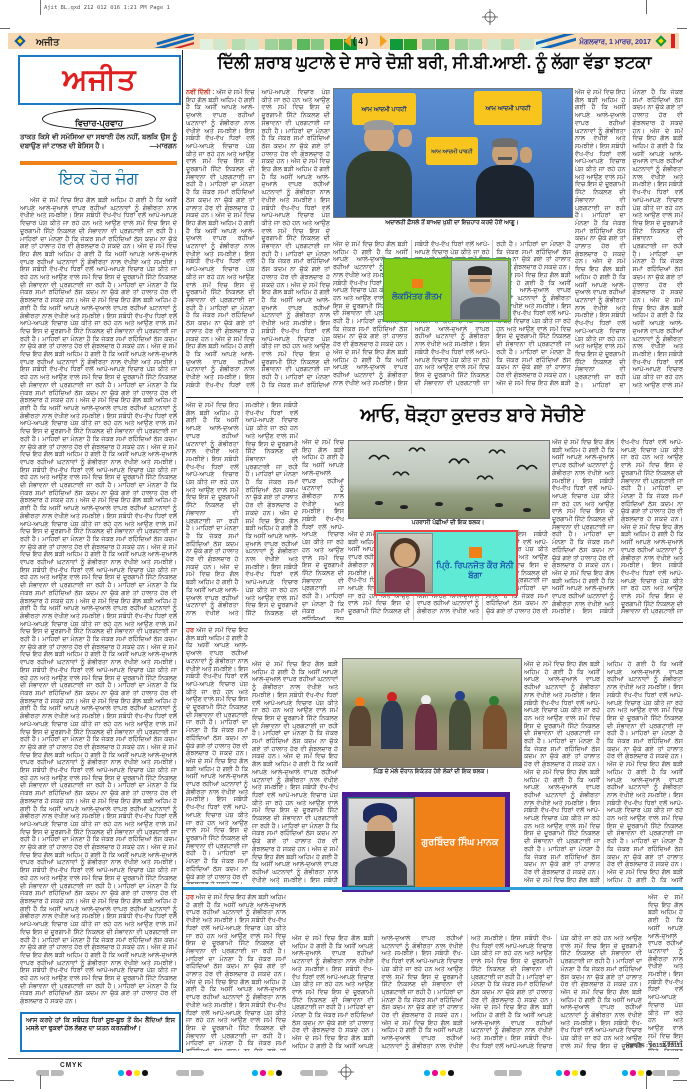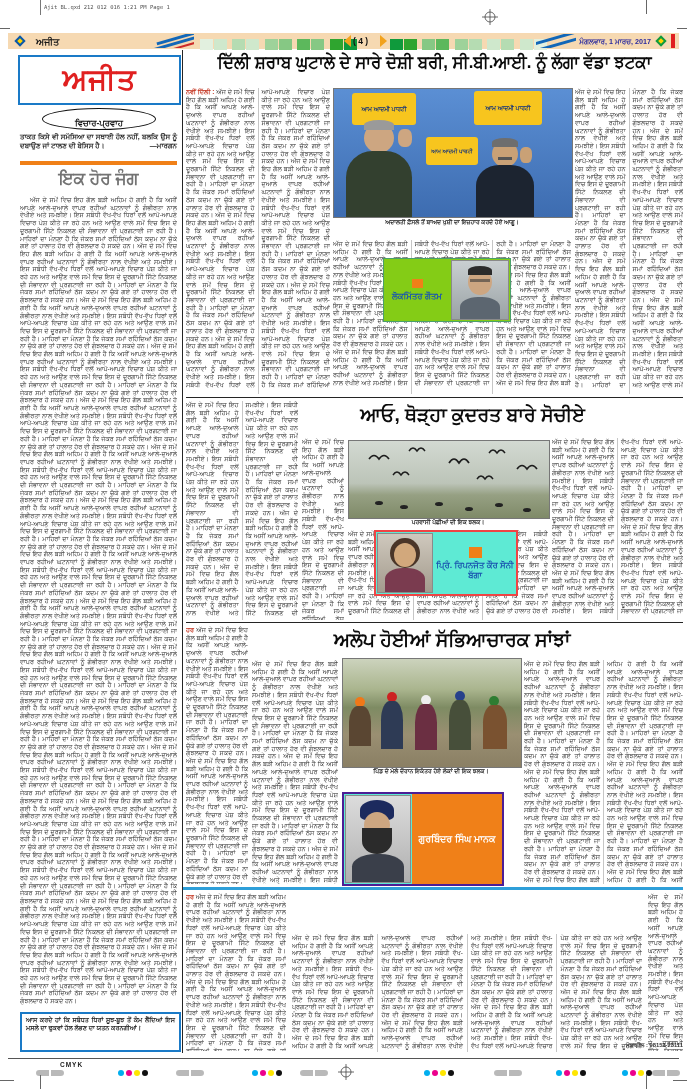--- a/index.html
+++ b/index.html
@@ -96,21 +96,21 @@
     <span style="color:#e02020;font-size:29px;font-weight:bold;letter-spacing:1px">ਅਜੀਤ</span>
   </div>
   <div class="abs oval" style="left:42px;top:108px;width:112px;height:20px">
     <span style="font-size:8.5px;font-weight:bold;color:#111">ਵਿਚਾਰ-ਪ੍ਰਵਾਹ</span>
   </div>
   <div class="abs" style="left:20px;top:132px;width:157px;font-size:7px;line-height:9px;font-weight:bold;color:#222;text-align:justify">
     <span>ਤਾਕਤ ਕਿਸੇ ਵੀ ਸਮੱਸਿਆ ਦਾ ਸਥਾਈ ਹੱਲ ਨਹੀਂ, ਬਲਕਿ ਉਸ ਨੂੰ ਦਬਾਉਣ ਜਾਂ ਟਾਲਣ ਦੀ ਬੇਸਿਸ ਹੈ।</span>
     <span style="float:right">—ਮਾਰਗਨ</span>
   </div>
   <div class="abs" style="left:20px;top:161px;width:157px;height:3.5px;background:#f08018"></div>
-  <div class="abs" style="left:20px;top:169px;width:157px;font-size:17px;font-weight:bold;text-align:center;color:#737373">ਇਕ ਹੋਰ ਜੰਗ</div>
+  <div class="abs" style="left:20px;top:169px;width:157px;font-size:17px;font-weight:normal;text-align:center;color:#0369a1">ਇਕ ਹੋਰ ਜੰਗ</div>
   <div class="abs body-txt" style="left:20px;top:196px;width:157px;height:812px;text-indent:10px">ਅੱਜ ਦੇ ਸਮੇਂ ਵਿਚ ਇਹ ਗੱਲ ਬੜੀ ਅਹਿਮ ਹੋ ਗਈ ਹੈ ਕਿ ਅਸੀਂ ਆਪਣੇ ਆਲੇ-ਦੁਆਲੇ ਵਾਪਰ ਰਹੀਆਂ ਘਟਨਾਵਾਂ ਨੂੰ ਗੰਭੀਰਤਾ ਨਾਲ ਵੇਖੀਏ ਅਤੇ ਸਮਝੀਏ। ਇਸ ਸਬੰਧੀ ਵੱਖ-ਵੱਖ ਧਿਰਾਂ ਵਲੋਂ ਆਪੋ-ਆਪਣੇ ਵਿਚਾਰ ਪੇਸ਼ ਕੀਤੇ ਜਾ ਰਹੇ ਹਨ ਅਤੇ ਆਉਣ ਵਾਲੇ ਸਮੇਂ ਵਿਚ ਇਸ ਦੇ ਦੂਰਗਾਮੀ ਸਿੱਟੇ ਨਿਕਲਣ ਦੀ ਸੰਭਾਵਨਾ ਵੀ ਪ੍ਰਗਟਾਈ ਜਾ ਰਹੀ ਹੈ। ਮਾਹਿਰਾਂ ਦਾ ਮੰਨਣਾ ਹੈ ਕਿ ਜੇਕਰ ਸਮਾਂ ਰਹਿੰਦਿਆਂ ਠੋਸ ਕਦਮ ਨਾ ਚੁੱਕੇ ਗਏ ਤਾਂ ਹਾਲਾਤ ਹੋਰ ਵੀ ਗੁੰਝਲਦਾਰ ਹੋ ਸਕਦੇ ਹਨ। ਅੱਜ ਦੇ ਸਮੇਂ ਵਿਚ ਇਹ ਗੱਲ ਬੜੀ ਅਹਿਮ ਹੋ ਗਈ ਹੈ ਕਿ ਅਸੀਂ ਆਪਣੇ ਆਲੇ-ਦੁਆਲੇ ਵਾਪਰ ਰਹੀਆਂ ਘਟਨਾਵਾਂ ਨੂੰ ਗੰਭੀਰਤਾ ਨਾਲ ਵੇਖੀਏ ਅਤੇ ਸਮਝੀਏ। ਇਸ ਸਬੰਧੀ ਵੱਖ-ਵੱਖ ਧਿਰਾਂ ਵਲੋਂ ਆਪੋ-ਆਪਣੇ ਵਿਚਾਰ ਪੇਸ਼ ਕੀਤੇ ਜਾ ਰਹੇ ਹਨ ਅਤੇ ਆਉਣ ਵਾਲੇ ਸਮੇਂ ਵਿਚ ਇਸ ਦੇ ਦੂਰਗਾਮੀ ਸਿੱਟੇ ਨਿਕਲਣ ਦੀ ਸੰਭਾਵਨਾ ਵੀ ਪ੍ਰਗਟਾਈ ਜਾ ਰਹੀ ਹੈ। ਮਾਹਿਰਾਂ ਦਾ ਮੰਨਣਾ ਹੈ ਕਿ ਜੇਕਰ ਸਮਾਂ ਰਹਿੰਦਿਆਂ ਠੋਸ ਕਦਮ ਨਾ ਚੁੱਕੇ ਗਏ ਤਾਂ ਹਾਲਾਤ ਹੋਰ ਵੀ ਗੁੰਝਲਦਾਰ ਹੋ ਸਕਦੇ ਹਨ। ਅੱਜ ਦੇ ਸਮੇਂ ਵਿਚ ਇਹ ਗੱਲ ਬੜੀ ਅਹਿਮ ਹੋ ਗਈ ਹੈ ਕਿ ਅਸੀਂ ਆਪਣੇ ਆਲੇ-ਦੁਆਲੇ ਵਾਪਰ ਰਹੀਆਂ ਘਟਨਾਵਾਂ ਨੂੰ ਗੰਭੀਰਤਾ ਨਾਲ ਵੇਖੀਏ ਅਤੇ ਸਮਝੀਏ। ਇਸ ਸਬੰਧੀ ਵੱਖ-ਵੱਖ ਧਿਰਾਂ ਵਲੋਂ ਆਪੋ-ਆਪਣੇ ਵਿਚਾਰ ਪੇਸ਼ ਕੀਤੇ ਜਾ ਰਹੇ ਹਨ ਅਤੇ ਆਉਣ ਵਾਲੇ ਸਮੇਂ ਵਿਚ ਇਸ ਦੇ ਦੂਰਗਾਮੀ ਸਿੱਟੇ ਨਿਕਲਣ ਦੀ ਸੰਭਾਵਨਾ ਵੀ ਪ੍ਰਗਟਾਈ ਜਾ ਰਹੀ ਹੈ। ਮਾਹਿਰਾਂ ਦਾ ਮੰਨਣਾ ਹੈ ਕਿ ਜੇਕਰ ਸਮਾਂ ਰਹਿੰਦਿਆਂ ਠੋਸ ਕਦਮ ਨਾ ਚੁੱਕੇ ਗਏ ਤਾਂ ਹਾਲਾਤ ਹੋਰ ਵੀ ਗੁੰਝਲਦਾਰ ਹੋ ਸਕਦੇ ਹਨ। ਅੱਜ ਦੇ ਸਮੇਂ ਵਿਚ ਇਹ ਗੱਲ ਬੜੀ ਅਹਿਮ ਹੋ ਗਈ ਹੈ ਕਿ ਅਸੀਂ ਆਪਣੇ ਆਲੇ-ਦੁਆਲੇ ਵਾਪਰ ਰਹੀਆਂ ਘਟਨਾਵਾਂ ਨੂੰ ਗੰਭੀਰਤਾ ਨਾਲ ਵੇਖੀਏ ਅਤੇ ਸਮਝੀਏ। ਇਸ ਸਬੰਧੀ ਵੱਖ-ਵੱਖ ਧਿਰਾਂ ਵਲੋਂ ਆਪੋ-ਆਪਣੇ ਵਿਚਾਰ ਪੇਸ਼ ਕੀਤੇ ਜਾ ਰਹੇ ਹਨ ਅਤੇ ਆਉਣ ਵਾਲੇ ਸਮੇਂ ਵਿਚ ਇਸ ਦੇ ਦੂਰਗਾਮੀ ਸਿੱਟੇ ਨਿਕਲਣ ਦੀ ਸੰਭਾਵਨਾ ਵੀ ਪ੍ਰਗਟਾਈ ਜਾ ਰਹੀ ਹੈ। ਮਾਹਿਰਾਂ ਦਾ ਮੰਨਣਾ ਹੈ ਕਿ ਜੇਕਰ ਸਮਾਂ ਰਹਿੰਦਿਆਂ ਠੋਸ ਕਦਮ ਨਾ ਚੁੱਕੇ ਗਏ ਤਾਂ ਹਾਲਾਤ ਹੋਰ ਵੀ ਗੁੰਝਲਦਾਰ ਹੋ ਸਕਦੇ ਹਨ। ਅੱਜ ਦੇ ਸਮੇਂ ਵਿਚ ਇਹ ਗੱਲ ਬੜੀ ਅਹਿਮ ਹੋ ਗਈ ਹੈ ਕਿ ਅਸੀਂ ਆਪਣੇ ਆਲੇ-ਦੁਆਲੇ ਵਾਪਰ ਰਹੀਆਂ ਘਟਨਾਵਾਂ ਨੂੰ ਗੰਭੀਰਤਾ ਨਾਲ ਵੇਖੀਏ ਅਤੇ ਸਮਝੀਏ। ਇਸ ਸਬੰਧੀ ਵੱਖ-ਵੱਖ ਧਿਰਾਂ ਵਲੋਂ ਆਪੋ-ਆਪਣੇ ਵਿਚਾਰ ਪੇਸ਼ ਕੀਤੇ ਜਾ ਰਹੇ ਹਨ ਅਤੇ ਆਉਣ ਵਾਲੇ ਸਮੇਂ ਵਿਚ ਇਸ ਦੇ ਦੂਰਗਾਮੀ ਸਿੱਟੇ ਨਿਕਲਣ ਦੀ ਸੰਭਾਵਨਾ ਵੀ ਪ੍ਰਗਟਾਈ ਜਾ ਰਹੀ ਹੈ। ਮਾਹਿਰਾਂ ਦਾ ਮੰਨਣਾ ਹੈ ਕਿ ਜੇਕਰ ਸਮਾਂ ਰਹਿੰਦਿਆਂ ਠੋਸ ਕਦਮ ਨਾ ਚੁੱਕੇ ਗਏ ਤਾਂ ਹਾਲਾਤ ਹੋਰ ਵੀ ਗੁੰਝਲਦਾਰ ਹੋ ਸਕਦੇ ਹਨ। ਅੱਜ ਦੇ ਸਮੇਂ ਵਿਚ ਇਹ ਗੱਲ ਬੜੀ ਅਹਿਮ ਹੋ ਗਈ ਹੈ ਕਿ ਅਸੀਂ ਆਪਣੇ ਆਲੇ-ਦੁਆਲੇ ਵਾਪਰ ਰਹੀਆਂ ਘਟਨਾਵਾਂ ਨੂੰ ਗੰਭੀਰਤਾ ਨਾਲ ਵੇਖੀਏ ਅਤੇ ਸਮਝੀਏ। ਇਸ ਸਬੰਧੀ ਵੱਖ-ਵੱਖ ਧਿਰਾਂ ਵਲੋਂ ਆਪੋ-ਆਪਣੇ ਵਿਚਾਰ ਪੇਸ਼ ਕੀਤੇ ਜਾ ਰਹੇ ਹਨ ਅਤੇ ਆਉਣ ਵਾਲੇ ਸਮੇਂ ਵਿਚ ਇਸ ਦੇ ਦੂਰਗਾਮੀ ਸਿੱਟੇ ਨਿਕਲਣ ਦੀ ਸੰਭਾਵਨਾ ਵੀ ਪ੍ਰਗਟਾਈ ਜਾ ਰਹੀ ਹੈ। ਮਾਹਿਰਾਂ ਦਾ ਮੰਨਣਾ ਹੈ ਕਿ ਜੇਕਰ ਸਮਾਂ ਰਹਿੰਦਿਆਂ ਠੋਸ ਕਦਮ ਨਾ ਚੁੱਕੇ ਗਏ ਤਾਂ ਹਾਲਾਤ ਹੋਰ ਵੀ ਗੁੰਝਲਦਾਰ ਹੋ ਸਕਦੇ ਹਨ। ਅੱਜ ਦੇ ਸਮੇਂ ਵਿਚ ਇਹ ਗੱਲ ਬੜੀ ਅਹਿਮ ਹੋ ਗਈ ਹੈ ਕਿ ਅਸੀਂ ਆਪਣੇ ਆਲੇ-ਦੁਆਲੇ ਵਾਪਰ ਰਹੀਆਂ ਘਟਨਾਵਾਂ ਨੂੰ ਗੰਭੀਰਤਾ ਨਾਲ ਵੇਖੀਏ ਅਤੇ ਸਮਝੀਏ। ਇਸ ਸਬੰਧੀ ਵੱਖ-ਵੱਖ ਧਿਰਾਂ ਵਲੋਂ ਆਪੋ-ਆਪਣੇ ਵਿਚਾਰ ਪੇਸ਼ ਕੀਤੇ ਜਾ ਰਹੇ ਹਨ ਅਤੇ ਆਉਣ ਵਾਲੇ ਸਮੇਂ ਵਿਚ ਇਸ ਦੇ ਦੂਰਗਾਮੀ ਸਿੱਟੇ ਨਿਕਲਣ ਦੀ ਸੰਭਾਵਨਾ ਵੀ ਪ੍ਰਗਟਾਈ ਜਾ ਰਹੀ ਹੈ। ਮਾਹਿਰਾਂ ਦਾ ਮੰਨਣਾ ਹੈ ਕਿ ਜੇਕਰ ਸਮਾਂ ਰਹਿੰਦਿਆਂ ਠੋਸ ਕਦਮ ਨਾ ਚੁੱਕੇ ਗਏ ਤਾਂ ਹਾਲਾਤ ਹੋਰ ਵੀ ਗੁੰਝਲਦਾਰ ਹੋ ਸਕਦੇ ਹਨ। ਅੱਜ ਦੇ ਸਮੇਂ ਵਿਚ ਇਹ ਗੱਲ ਬੜੀ ਅਹਿਮ ਹੋ ਗਈ ਹੈ ਕਿ ਅਸੀਂ ਆਪਣੇ ਆਲੇ-ਦੁਆਲੇ ਵਾਪਰ ਰਹੀਆਂ ਘਟਨਾਵਾਂ ਨੂੰ ਗੰਭੀਰਤਾ ਨਾਲ ਵੇਖੀਏ ਅਤੇ ਸਮਝੀਏ। ਇਸ ਸਬੰਧੀ ਵੱਖ-ਵੱਖ ਧਿਰਾਂ ਵਲੋਂ ਆਪੋ-ਆਪਣੇ ਵਿਚਾਰ ਪੇਸ਼ ਕੀਤੇ ਜਾ ਰਹੇ ਹਨ ਅਤੇ ਆਉਣ ਵਾਲੇ ਸਮੇਂ ਵਿਚ ਇਸ ਦੇ ਦੂਰਗਾਮੀ ਸਿੱਟੇ ਨਿਕਲਣ ਦੀ ਸੰਭਾਵਨਾ ਵੀ ਪ੍ਰਗਟਾਈ ਜਾ ਰਹੀ ਹੈ। ਮਾਹਿਰਾਂ ਦਾ ਮੰਨਣਾ ਹੈ ਕਿ ਜੇਕਰ ਸਮਾਂ ਰਹਿੰਦਿਆਂ ਠੋਸ ਕਦਮ ਨਾ ਚੁੱਕੇ ਗਏ ਤਾਂ ਹਾਲਾਤ ਹੋਰ ਵੀ ਗੁੰਝਲਦਾਰ ਹੋ ਸਕਦੇ ਹਨ। ਅੱਜ ਦੇ ਸਮੇਂ ਵਿਚ ਇਹ ਗੱਲ ਬੜੀ ਅਹਿਮ ਹੋ ਗਈ ਹੈ ਕਿ ਅਸੀਂ ਆਪਣੇ ਆਲੇ-ਦੁਆਲੇ ਵਾਪਰ ਰਹੀਆਂ ਘਟਨਾਵਾਂ ਨੂੰ ਗੰਭੀਰਤਾ ਨਾਲ ਵੇਖੀਏ ਅਤੇ ਸਮਝੀਏ। ਇਸ ਸਬੰਧੀ ਵੱਖ-ਵੱਖ ਧਿਰਾਂ ਵਲੋਂ ਆਪੋ-ਆਪਣੇ ਵਿਚਾਰ ਪੇਸ਼ ਕੀਤੇ ਜਾ ਰਹੇ ਹਨ ਅਤੇ ਆਉਣ ਵਾਲੇ ਸਮੇਂ ਵਿਚ ਇਸ ਦੇ ਦੂਰਗਾਮੀ ਸਿੱਟੇ ਨਿਕਲਣ ਦੀ ਸੰਭਾਵਨਾ ਵੀ ਪ੍ਰਗਟਾਈ ਜਾ ਰਹੀ ਹੈ। ਮਾਹਿਰਾਂ ਦਾ ਮੰਨਣਾ ਹੈ ਕਿ ਜੇਕਰ ਸਮਾਂ ਰਹਿੰਦਿਆਂ ਠੋਸ ਕਦਮ ਨਾ ਚੁੱਕੇ ਗਏ ਤਾਂ ਹਾਲਾਤ ਹੋਰ ਵੀ ਗੁੰਝਲਦਾਰ ਹੋ ਸਕਦੇ ਹਨ। ਅੱਜ ਦੇ ਸਮੇਂ ਵਿਚ ਇਹ ਗੱਲ ਬੜੀ ਅਹਿਮ ਹੋ ਗਈ ਹੈ ਕਿ ਅਸੀਂ ਆਪਣੇ ਆਲੇ-ਦੁਆਲੇ ਵਾਪਰ ਰਹੀਆਂ ਘਟਨਾਵਾਂ ਨੂੰ ਗੰਭੀਰਤਾ ਨਾਲ ਵੇਖੀਏ ਅਤੇ ਸਮਝੀਏ। ਇਸ ਸਬੰਧੀ ਵੱਖ-ਵੱਖ ਧਿਰਾਂ ਵਲੋਂ ਆਪੋ-ਆਪਣੇ ਵਿਚਾਰ ਪੇਸ਼ ਕੀਤੇ ਜਾ ਰਹੇ ਹਨ ਅਤੇ ਆਉਣ ਵਾਲੇ ਸਮੇਂ ਵਿਚ ਇਸ ਦੇ ਦੂਰਗਾਮੀ ਸਿੱਟੇ ਨਿਕਲਣ ਦੀ ਸੰਭਾਵਨਾ ਵੀ ਪ੍ਰਗਟਾਈ ਜਾ ਰਹੀ ਹੈ। ਮਾਹਿਰਾਂ ਦਾ ਮੰਨਣਾ ਹੈ ਕਿ ਜੇਕਰ ਸਮਾਂ ਰਹਿੰਦਿਆਂ ਠੋਸ ਕਦਮ ਨਾ ਚੁੱਕੇ ਗਏ ਤਾਂ ਹਾਲਾਤ ਹੋਰ ਵੀ ਗੁੰਝਲਦਾਰ ਹੋ ਸਕਦੇ ਹਨ। ਅੱਜ ਦੇ ਸਮੇਂ ਵਿਚ ਇਹ ਗੱਲ ਬੜੀ ਅਹਿਮ ਹੋ ਗਈ ਹੈ ਕਿ ਅਸੀਂ ਆਪਣੇ ਆਲੇ-ਦੁਆਲੇ ਵਾਪਰ ਰਹੀਆਂ ਘਟਨਾਵਾਂ ਨੂੰ ਗੰਭੀਰਤਾ ਨਾਲ ਵੇਖੀਏ ਅਤੇ ਸਮਝੀਏ। ਇਸ ਸਬੰਧੀ ਵੱਖ-ਵੱਖ ਧਿਰਾਂ ਵਲੋਂ ਆਪੋ-ਆਪਣੇ ਵਿਚਾਰ ਪੇਸ਼ ਕੀਤੇ ਜਾ ਰਹੇ ਹਨ ਅਤੇ ਆਉਣ ਵਾਲੇ ਸਮੇਂ ਵਿਚ ਇਸ ਦੇ ਦੂਰਗਾਮੀ ਸਿੱਟੇ ਨਿਕਲਣ ਦੀ ਸੰਭਾਵਨਾ ਵੀ ਪ੍ਰਗਟਾਈ ਜਾ ਰਹੀ ਹੈ। ਮਾਹਿਰਾਂ ਦਾ ਮੰਨਣਾ ਹੈ ਕਿ ਜੇਕਰ ਸਮਾਂ ਰਹਿੰਦਿਆਂ ਠੋਸ ਕਦਮ ਨਾ ਚੁੱਕੇ ਗਏ ਤਾਂ ਹਾਲਾਤ ਹੋਰ ਵੀ ਗੁੰਝਲਦਾਰ ਹੋ ਸਕਦੇ ਹਨ। ਅੱਜ ਦੇ ਸਮੇਂ ਵਿਚ ਇਹ ਗੱਲ ਬੜੀ ਅਹਿਮ ਹੋ ਗਈ ਹੈ ਕਿ ਅਸੀਂ ਆਪਣੇ ਆਲੇ-ਦੁਆਲੇ ਵਾਪਰ ਰਹੀਆਂ ਘਟਨਾਵਾਂ ਨੂੰ ਗੰਭੀਰਤਾ ਨਾਲ ਵੇਖੀਏ ਅਤੇ ਸਮਝੀਏ। ਇਸ ਸਬੰਧੀ ਵੱਖ-ਵੱਖ ਧਿਰਾਂ ਵਲੋਂ ਆਪੋ-ਆਪਣੇ ਵਿਚਾਰ ਪੇਸ਼ ਕੀਤੇ ਜਾ ਰਹੇ ਹਨ ਅਤੇ ਆਉਣ ਵਾਲੇ ਸਮੇਂ ਵਿਚ ਇਸ ਦੇ ਦੂਰਗਾਮੀ ਸਿੱਟੇ ਨਿਕਲਣ ਦੀ ਸੰਭਾਵਨਾ ਵੀ ਪ੍ਰਗਟਾਈ ਜਾ ਰਹੀ ਹੈ। ਮਾਹਿਰਾਂ ਦਾ ਮੰਨਣਾ ਹੈ ਕਿ ਜੇਕਰ ਸਮਾਂ ਰਹਿੰਦਿਆਂ ਠੋਸ ਕਦਮ ਨਾ ਚੁੱਕੇ ਗਏ ਤਾਂ ਹਾਲਾਤ ਹੋਰ ਵੀ ਗੁੰਝਲਦਾਰ ਹੋ ਸਕਦੇ ਹਨ। ਅੱਜ ਦੇ ਸਮੇਂ ਵਿਚ ਇਹ ਗੱਲ ਬੜੀ ਅਹਿਮ ਹੋ ਗਈ ਹੈ ਕਿ ਅਸੀਂ ਆਪਣੇ ਆਲੇ-ਦੁਆਲੇ ਵਾਪਰ ਰਹੀਆਂ ਘਟਨਾਵਾਂ ਨੂੰ ਗੰਭੀਰਤਾ ਨਾਲ ਵੇਖੀਏ ਅਤੇ ਸਮਝੀਏ। ਇਸ ਸਬੰਧੀ ਵੱਖ-ਵੱਖ ਧਿਰਾਂ ਵਲੋਂ ਆਪੋ-ਆਪਣੇ ਵਿਚਾਰ ਪੇਸ਼ ਕੀਤੇ ਜਾ ਰਹੇ ਹਨ ਅਤੇ ਆਉਣ ਵਾਲੇ ਸਮੇਂ ਵਿਚ ਇਸ ਦੇ ਦੂਰਗਾਮੀ ਸਿੱਟੇ ਨਿਕਲਣ ਦੀ ਸੰਭਾਵਨਾ ਵੀ ਪ੍ਰਗਟਾਈ ਜਾ ਰਹੀ ਹੈ। ਮਾਹਿਰਾਂ ਦਾ ਮੰਨਣਾ ਹੈ ਕਿ ਜੇਕਰ ਸਮਾਂ ਰਹਿੰਦਿਆਂ ਠੋਸ ਕਦਮ ਨਾ ਚੁੱਕੇ ਗਏ ਤਾਂ ਹਾਲਾਤ ਹੋਰ ਵੀ ਗੁੰਝਲਦਾਰ ਹੋ ਸਕਦੇ ਹਨ। ਅੱਜ ਦੇ ਸਮੇਂ ਵਿਚ ਇਹ ਗੱਲ ਬੜੀ ਅਹਿਮ ਹੋ ਗਈ ਹੈ ਕਿ ਅਸੀਂ ਆਪਣੇ ਆਲੇ-ਦੁਆਲੇ ਵਾਪਰ ਰਹੀਆਂ ਘਟਨਾਵਾਂ ਨੂੰ ਗੰਭੀਰਤਾ ਨਾਲ ਵੇਖੀਏ ਅਤੇ ਸਮਝੀਏ। ਇਸ ਸਬੰਧੀ ਵੱਖ-ਵੱਖ ਧਿਰਾਂ ਵਲੋਂ ਆਪੋ-ਆਪਣੇ ਵਿਚਾਰ ਪੇਸ਼ ਕੀਤੇ ਜਾ ਰਹੇ ਹਨ ਅਤੇ ਆਉਣ ਵਾਲੇ ਸਮੇਂ ਵਿਚ ਇਸ ਦੇ ਦੂਰਗਾਮੀ ਸਿੱਟੇ ਨਿਕਲਣ ਦੀ ਸੰਭਾਵਨਾ ਵੀ ਪ੍ਰਗਟਾਈ ਜਾ ਰਹੀ ਹੈ। ਮਾਹਿਰਾਂ ਦਾ ਮੰਨਣਾ ਹੈ ਕਿ ਜੇਕਰ ਸਮਾਂ ਰਹਿੰਦਿਆਂ ਠੋਸ ਕਦਮ ਨਾ ਚੁੱਕੇ ਗਏ ਤਾਂ ਹਾਲਾਤ ਹੋਰ ਵੀ ਗੁੰਝਲਦਾਰ ਹੋ ਸਕਦੇ ਹਨ। ਅੱਜ ਦੇ ਸਮੇਂ ਵਿਚ ਇਹ ਗੱਲ ਬੜੀ ਅਹਿਮ ਹੋ ਗਈ ਹੈ ਕਿ ਅਸੀਂ ਆਪਣੇ ਆਲੇ-ਦੁਆਲੇ ਵਾਪਰ ਰਹੀਆਂ ਘਟਨਾਵਾਂ ਨੂੰ ਗੰਭੀਰਤਾ ਨਾਲ ਵੇਖੀਏ ਅਤੇ ਸਮਝੀਏ। ਇਸ ਸਬੰਧੀ ਵੱਖ-ਵੱਖ ਧਿਰਾਂ ਵਲੋਂ ਆਪੋ-ਆਪਣੇ ਵਿਚਾਰ ਪੇਸ਼ ਕੀਤੇ ਜਾ ਰਹੇ ਹਨ ਅਤੇ ਆਉਣ ਵਾਲੇ ਸਮੇਂ ਵਿਚ ਇਸ ਦੇ ਦੂਰਗਾਮੀ ਸਿੱਟੇ ਨਿਕਲਣ ਦੀ ਸੰਭਾਵਨਾ ਵੀ ਪ੍ਰਗਟਾਈ ਜਾ ਰਹੀ ਹੈ। ਮਾਹਿਰਾਂ ਦਾ ਮੰਨਣਾ ਹੈ ਕਿ ਜੇਕਰ ਸਮਾਂ ਰਹਿੰਦਿਆਂ ਠੋਸ ਕਦਮ ਨਾ ਚੁੱਕੇ ਗਏ ਤਾਂ ਹਾਲਾਤ ਹੋਰ ਵੀ ਗੁੰਝਲਦਾਰ ਹੋ ਸਕਦੇ ਹਨ। ਅੱਜ ਦੇ ਸਮੇਂ ਵਿਚ ਇਹ ਗੱਲ ਬੜੀ ਅਹਿਮ ਹੋ ਗਈ ਹੈ ਕਿ ਅਸੀਂ ਆਪਣੇ ਆਲੇ-ਦੁਆਲੇ ਵਾਪਰ ਰਹੀਆਂ ਘਟਨਾਵਾਂ ਨੂੰ ਗੰਭੀਰਤਾ ਨਾਲ ਵੇਖੀਏ ਅਤੇ ਸਮਝੀਏ। ਇਸ ਸਬੰਧੀ ਵੱਖ-ਵੱਖ ਧਿਰਾਂ ਵਲੋਂ ਆਪੋ-ਆਪਣੇ ਵਿਚਾਰ ਪੇਸ਼ ਕੀਤੇ ਜਾ ਰਹੇ ਹਨ ਅਤੇ ਆਉਣ ਵਾਲੇ ਸਮੇਂ ਵਿਚ ਇਸ ਦੇ ਦੂਰਗਾਮੀ ਸਿੱਟੇ ਨਿਕਲਣ ਦੀ ਸੰਭਾਵਨਾ ਵੀ ਪ੍ਰਗਟਾਈ ਜਾ ਰਹੀ ਹੈ। ਮਾਹਿਰਾਂ ਦਾ ਮੰਨਣਾ ਹੈ ਕਿ ਜੇਕਰ ਸਮਾਂ ਰਹਿੰਦਿਆਂ ਠੋਸ ਕਦਮ ਨਾ ਚੁੱਕੇ ਗਏ ਤਾਂ ਹਾਲਾਤ ਹੋਰ ਵੀ ਗੁੰਝਲਦਾਰ ਹੋ ਸਕਦੇ ਹਨ।</div>
   <div class="abs" style="left:20px;top:1012px;width:149px;height:32px;border:2px solid #1a7ac7;padding:2px 4px;font-size:6.4px;line-height:7.7px;font-weight:bold;color:#1d1d1d;text-align:justify;overflow:hidden">ਆਸ ਕਰਦੇ ਹਾਂ ਕਿ ਸਬੰਧਤ ਧਿਰਾਂ ਸੂਝ-ਬੂਝ ਤੋਂ ਕੰਮ ਲੈਂਦਿਆਂ ਇਸ ਮਸਲੇ ਦਾ ਢੁਕਵਾਂ ਹੱਲ ਲੱਭਣ ਦਾ ਯਤਨ ਕਰਨਗੀਆਂ।</div>
 
   <div class="abs vline" style="left:182px;top:50px;height:1003px"></div>
 
   <div class="abs headline" style="left:186px;top:52px;width:497px;height:34px;font-size:17.5px;transform:scaleX(0.95);transform-origin:center">ਦਿੱਲੀ ਸ਼ਰਾਬ ਘੁਟਾਲੇ ਦੇ ਸਾਰੇ ਦੋਸ਼ੀ ਬਰੀ, ਸੀ.ਬੀ.ਆਈ. ਨੂੰ ਲੱਗਾ ਵੱਡਾ ਝਟਕਾ</div>
 
   <div class="abs" style="left:333px;top:88px;width:238px;height:128px;background:linear-gradient(#5b8fd4,#3d6cb0);overflow:hidden;border:0.5px solid #777">
     <div class="abs" style="left:18px;top:4px;width:62px;height:30px;background:#f7c51e;border-radius:3px;display:flex;align-items:center;justify-content:center;text-align:center;font-size:6px;font-weight:bold;color:#14337a;line-height:7px;padding:1px">ਆਮ ਆਦਮੀ ਪਾਰਟੀ</div>
     <div class="abs" style="left:140px;top:2px;width:66px;height:32px;background:#f7c51e;border-radius:3px;display:flex;align-items:center;justify-content:center;text-align:center;font-size:6px;font-weight:bold;color:#14337a;line-height:7px;padding:1px">ਆਮ ਆਦਮੀ ਪਾਰਟੀ</div>
@@ -187,38 +187,37 @@
       <div class="author-name">ਪ੍ਰਿੰ. ਰਿਪਨਜੋਤ ਕੌਰ ਸੋਨੀ ਬੱਗਾ</div>
     </div>
   </div>
 
   <div class="abs hline" style="left:186px;top:622px;width:497px"></div>
 
   <div class="abs body-txt" style="left:186px;top:626px;width:62px;height:258px">
     <span class="lead">ਹਰ</span>
     <span>ਅੱਜ ਦੇ ਸਮੇਂ ਵਿਚ ਇਹ ਗੱਲ ਬੜੀ ਅਹਿਮ ਹੋ ਗਈ ਹੈ ਕਿ ਅਸੀਂ ਆਪਣੇ ਆਲੇ-ਦੁਆਲੇ ਵਾਪਰ ਰਹੀਆਂ ਘਟਨਾਵਾਂ ਨੂੰ ਗੰਭੀਰਤਾ ਨਾਲ ਵੇਖੀਏ ਅਤੇ ਸਮਝੀਏ। ਇਸ ਸਬੰਧੀ ਵੱਖ-ਵੱਖ ਧਿਰਾਂ ਵਲੋਂ ਆਪੋ-ਆਪਣੇ ਵਿਚਾਰ ਪੇਸ਼ ਕੀਤੇ ਜਾ ਰਹੇ ਹਨ ਅਤੇ ਆਉਣ ਵਾਲੇ ਸਮੇਂ ਵਿਚ ਇਸ ਦੇ ਦੂਰਗਾਮੀ ਸਿੱਟੇ ਨਿਕਲਣ ਦੀ ਸੰਭਾਵਨਾ ਵੀ ਪ੍ਰਗਟਾਈ ਜਾ ਰਹੀ ਹੈ। ਮਾਹਿਰਾਂ ਦਾ ਮੰਨਣਾ ਹੈ ਕਿ ਜੇਕਰ ਸਮਾਂ ਰਹਿੰਦਿਆਂ ਠੋਸ ਕਦਮ ਨਾ ਚੁੱਕੇ ਗਏ ਤਾਂ ਹਾਲਾਤ ਹੋਰ ਵੀ ਗੁੰਝਲਦਾਰ ਹੋ ਸਕਦੇ ਹਨ। ਅੱਜ ਦੇ ਸਮੇਂ ਵਿਚ ਇਹ ਗੱਲ ਬੜੀ ਅਹਿਮ ਹੋ ਗਈ ਹੈ ਕਿ ਅਸੀਂ ਆਪਣੇ ਆਲੇ-ਦੁਆਲੇ ਵਾਪਰ ਰਹੀਆਂ ਘਟਨਾਵਾਂ ਨੂੰ ਗੰਭੀਰਤਾ ਨਾਲ ਵੇਖੀਏ ਅਤੇ ਸਮਝੀਏ। ਇਸ ਸਬੰਧੀ ਵੱਖ-ਵੱਖ ਧਿਰਾਂ ਵਲੋਂ ਆਪੋ-ਆਪਣੇ ਵਿਚਾਰ ਪੇਸ਼ ਕੀਤੇ ਜਾ ਰਹੇ ਹਨ ਅਤੇ ਆਉਣ ਵਾਲੇ ਸਮੇਂ ਵਿਚ ਇਸ ਦੇ ਦੂਰਗਾਮੀ ਸਿੱਟੇ ਨਿਕਲਣ ਦੀ ਸੰਭਾਵਨਾ ਵੀ ਪ੍ਰਗਟਾਈ ਜਾ ਰਹੀ ਹੈ। ਮਾਹਿਰਾਂ ਦਾ ਮੰਨਣਾ ਹੈ ਕਿ ਜੇਕਰ ਸਮਾਂ ਰਹਿੰਦਿਆਂ ਠੋਸ ਕਦਮ ਨਾ ਚੁੱਕੇ ਗਏ ਤਾਂ ਹਾਲਾਤ ਹੋਰ ਵੀ ਗੁੰਝਲਦਾਰ ਹੋ ਸਕਦੇ ਹਨ।</span>
   </div>
-  <div class="abs headline" style="left:252px;top:629px;width:400px;font-size:19px">ਅਲੋਪ ਹੋਈਆਂ ਸੱਭਿਆਚਾਰਕ ਸਾਂਝਾਂ</div>
   <div class="abs body-txt" style="left:252px;top:660px;width:86px;height:224px">ਅੱਜ ਦੇ ਸਮੇਂ ਵਿਚ ਇਹ ਗੱਲ ਬੜੀ ਅਹਿਮ ਹੋ ਗਈ ਹੈ ਕਿ ਅਸੀਂ ਆਪਣੇ ਆਲੇ-ਦੁਆਲੇ ਵਾਪਰ ਰਹੀਆਂ ਘਟਨਾਵਾਂ ਨੂੰ ਗੰਭੀਰਤਾ ਨਾਲ ਵੇਖੀਏ ਅਤੇ ਸਮਝੀਏ। ਇਸ ਸਬੰਧੀ ਵੱਖ-ਵੱਖ ਧਿਰਾਂ ਵਲੋਂ ਆਪੋ-ਆਪਣੇ ਵਿਚਾਰ ਪੇਸ਼ ਕੀਤੇ ਜਾ ਰਹੇ ਹਨ ਅਤੇ ਆਉਣ ਵਾਲੇ ਸਮੇਂ ਵਿਚ ਇਸ ਦੇ ਦੂਰਗਾਮੀ ਸਿੱਟੇ ਨਿਕਲਣ ਦੀ ਸੰਭਾਵਨਾ ਵੀ ਪ੍ਰਗਟਾਈ ਜਾ ਰਹੀ ਹੈ। ਮਾਹਿਰਾਂ ਦਾ ਮੰਨਣਾ ਹੈ ਕਿ ਜੇਕਰ ਸਮਾਂ ਰਹਿੰਦਿਆਂ ਠੋਸ ਕਦਮ ਨਾ ਚੁੱਕੇ ਗਏ ਤਾਂ ਹਾਲਾਤ ਹੋਰ ਵੀ ਗੁੰਝਲਦਾਰ ਹੋ ਸਕਦੇ ਹਨ। ਅੱਜ ਦੇ ਸਮੇਂ ਵਿਚ ਇਹ ਗੱਲ ਬੜੀ ਅਹਿਮ ਹੋ ਗਈ ਹੈ ਕਿ ਅਸੀਂ ਆਪਣੇ ਆਲੇ-ਦੁਆਲੇ ਵਾਪਰ ਰਹੀਆਂ ਘਟਨਾਵਾਂ ਨੂੰ ਗੰਭੀਰਤਾ ਨਾਲ ਵੇਖੀਏ ਅਤੇ ਸਮਝੀਏ। ਇਸ ਸਬੰਧੀ ਵੱਖ-ਵੱਖ ਧਿਰਾਂ ਵਲੋਂ ਆਪੋ-ਆਪਣੇ ਵਿਚਾਰ ਪੇਸ਼ ਕੀਤੇ ਜਾ ਰਹੇ ਹਨ ਅਤੇ ਆਉਣ ਵਾਲੇ ਸਮੇਂ ਵਿਚ ਇਸ ਦੇ ਦੂਰਗਾਮੀ ਸਿੱਟੇ ਨਿਕਲਣ ਦੀ ਸੰਭਾਵਨਾ ਵੀ ਪ੍ਰਗਟਾਈ ਜਾ ਰਹੀ ਹੈ। ਮਾਹਿਰਾਂ ਦਾ ਮੰਨਣਾ ਹੈ ਕਿ ਜੇਕਰ ਸਮਾਂ ਰਹਿੰਦਿਆਂ ਠੋਸ ਕਦਮ ਨਾ ਚੁੱਕੇ ਗਏ ਤਾਂ ਹਾਲਾਤ ਹੋਰ ਵੀ ਗੁੰਝਲਦਾਰ ਹੋ ਸਕਦੇ ਹਨ। ਅੱਜ ਦੇ ਸਮੇਂ ਵਿਚ ਇਹ ਗੱਲ ਬੜੀ ਅਹਿਮ ਹੋ ਗਈ ਹੈ ਕਿ ਅਸੀਂ ਆਪਣੇ ਆਲੇ-ਦੁਆਲੇ ਵਾਪਰ ਰਹੀਆਂ ਘਟਨਾਵਾਂ ਨੂੰ ਗੰਭੀਰਤਾ ਨਾਲ ਵੇਖੀਏ ਅਤੇ ਸਮਝੀਏ। ਇਸ ਸਬੰਧੀ ਵੱਖ-ਵੱਖ ਧਿਰਾਂ ਵਲੋਂ ਆਪੋ-ਆਪਣੇ ਵਿਚਾਰ ਪੇਸ਼ ਕੀਤੇ ਜਾ ਰਹੇ ਹਨ ਅਤੇ ਆਉਣ ਵਾਲੇ ਸਮੇਂ ਵਿਚ ਇਸ ਦੇ ਦੂਰਗਾਮੀ ਸਿੱਟੇ ਨਿਕਲਣ ਦੀ ਸੰਭਾਵਨਾ ਵੀ ਪ੍ਰਗਟਾਈ ਜਾ ਰਹੀ ਹੈ। ਮਾਹਿਰਾਂ ਦਾ ਮੰਨਣਾ ਹੈ ਕਿ ਜੇਕਰ ਸਮਾਂ ਰਹਿੰਦਿਆਂ ਠੋਸ ਕਦਮ ਨਾ ਚੁੱਕੇ ਗਏ ਤਾਂ ਹਾਲਾਤ ਹੋਰ ਵੀ ਗੁੰਝਲਦਾਰ ਹੋ ਸਕਦੇ ਹਨ।</div>
 
   <div class="abs" style="left:342px;top:658px;width:178px;height:108px;border:0.5px solid #777;overflow:hidden;background:linear-gradient(#ccd3bd 0%,#aab58e 28%,#7e8b63 45%,#9a8f72 70%,#8a7f64 100%)">
     <div class="abs" style="left:12px;top:38px;width:10px;height:10px;border-radius:50%;background:#f07818"></div>
     <div class="abs" style="left:6px;top:47px;width:22px;height:40px;border-radius:40% 40% 0 0;background:#5a4632"></div>
     <div class="abs" style="left:44px;top:33px;width:10px;height:10px;border-radius:50%;background:#cc2222"></div>
     <div class="abs" style="left:38px;top:42px;width:22px;height:48px;border-radius:40% 40% 0 0;background:#2e3b55"></div>
     <div class="abs" style="left:78px;top:36px;width:10px;height:10px;border-radius:50%;background:#eeeeee"></div>
     <div class="abs" style="left:72px;top:45px;width:22px;height:46px;border-radius:40% 40% 0 0;background:#6b2f42"></div>
     <div class="abs" style="left:112px;top:32px;width:10px;height:10px;border-radius:50%;background:#27408b"></div>
     <div class="abs" style="left:106px;top:41px;width:22px;height:50px;border-radius:40% 40% 0 0;background:#474f3a"></div>
     <div class="abs" style="left:146px;top:37px;width:10px;height:10px;border-radius:50%;background:#2e7d32"></div>
     <div class="abs" style="left:140px;top:46px;width:24px;height:44px;border-radius:40% 40% 0 0;background:#7a5230"></div>
   </div>
   <div class="abs caption" style="left:342px;top:768px;width:178px;height:20px">ਪਿੰਡ ਦੇ ਮੇਲੇ ਦੌਰਾਨ ਇਕੱਤਰ ਹੋਏ ਲੋਕਾਂ ਦੀ ਇਕ ਝਲਕ।</div>
 
-  <div class="abs" style="left:342px;top:792px;width:158px;height:90px;display:flex;border:2px solid #4c1d95;background:#5eead4">
+  <div class="abs" style="left:342px;top:792px;width:158px;height:90px;display:flex;border:5px solid #4c1d95;background:#0f766e">
     <div class="headshot" style="width:64px;height:86px;margin:1px;background:linear-gradient(#dcdcdc,#b0b0b0)">
       <div class="abs" style="left:14px;top:4px;width:34px;height:20px;border-radius:50% 50% 20% 20%;background:#1c2a5e"></div>
       <div class="head" style="left:18px;top:16px;width:26px;height:26px"></div>
       <div class="abs" style="left:16px;top:32px;width:30px;height:26px;border-radius:0 0 50% 50%;background:#2b2b2b"></div>
       <div class="shoulders" style="left:6px;top:58px;width:52px;height:28px;background:#3a3f4a"></div>
     </div>
     <div style="flex:1;background:#f08018;display:flex;align-items:center;justify-content:center;text-align:center">
       <span style="color:#fff;font-weight:bold;font-size:9.5px;line-height:12px">ਗੁਰਬਿੰਦਰ ਸਿੰਘ ਮਾਨਕ</span>
     </div>
   </div>

